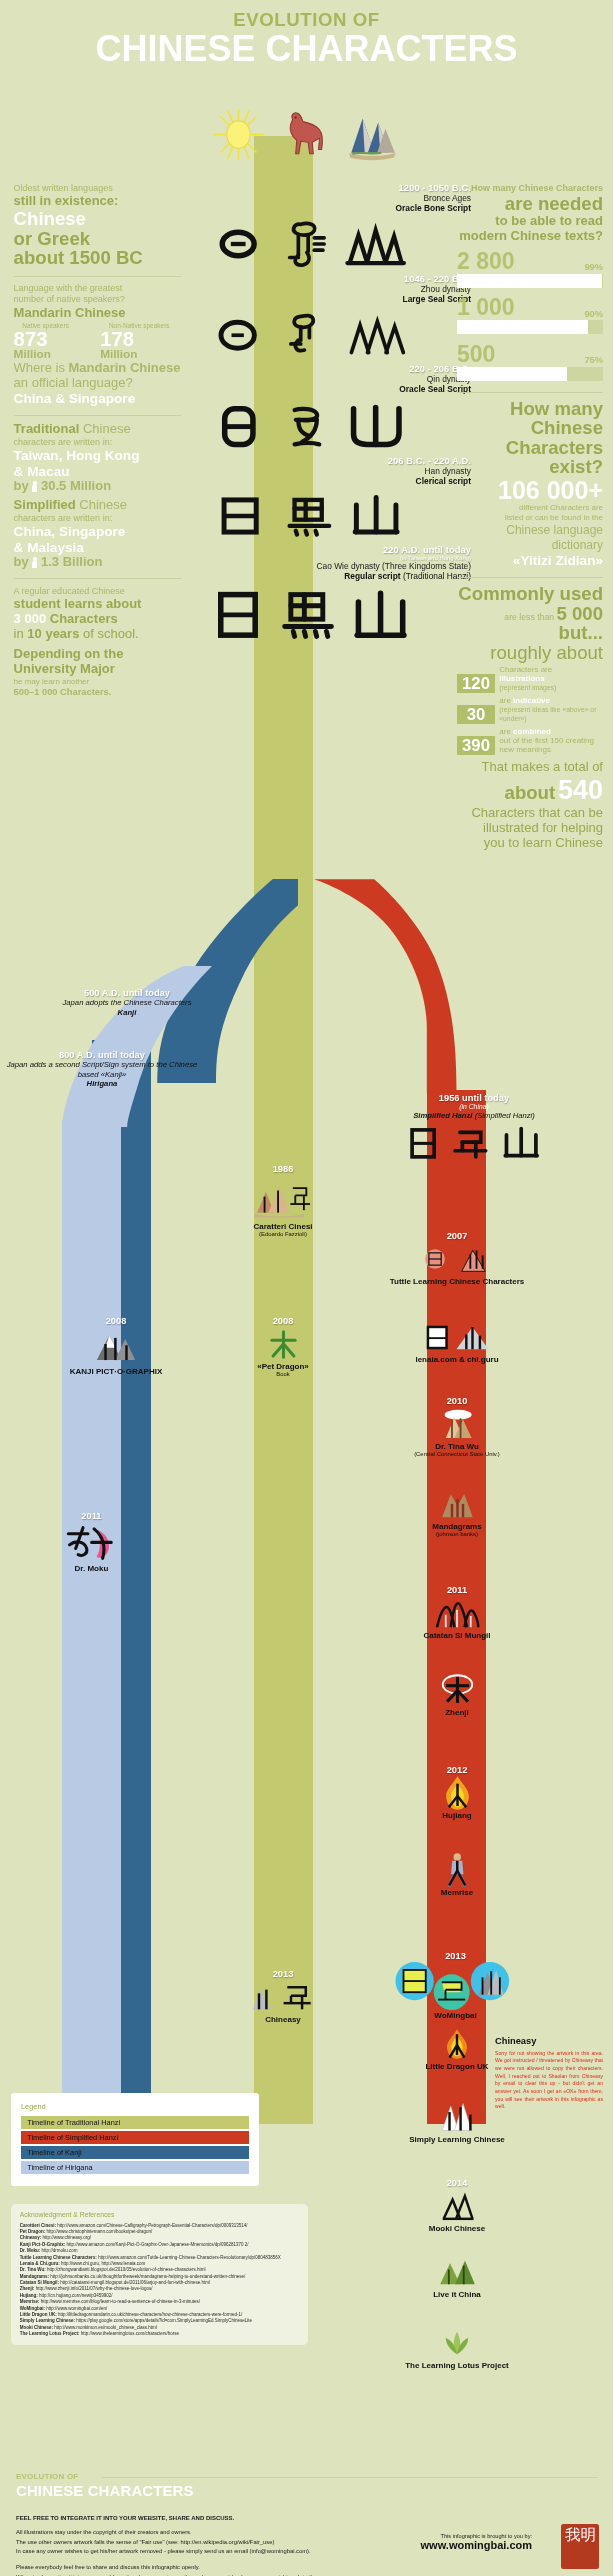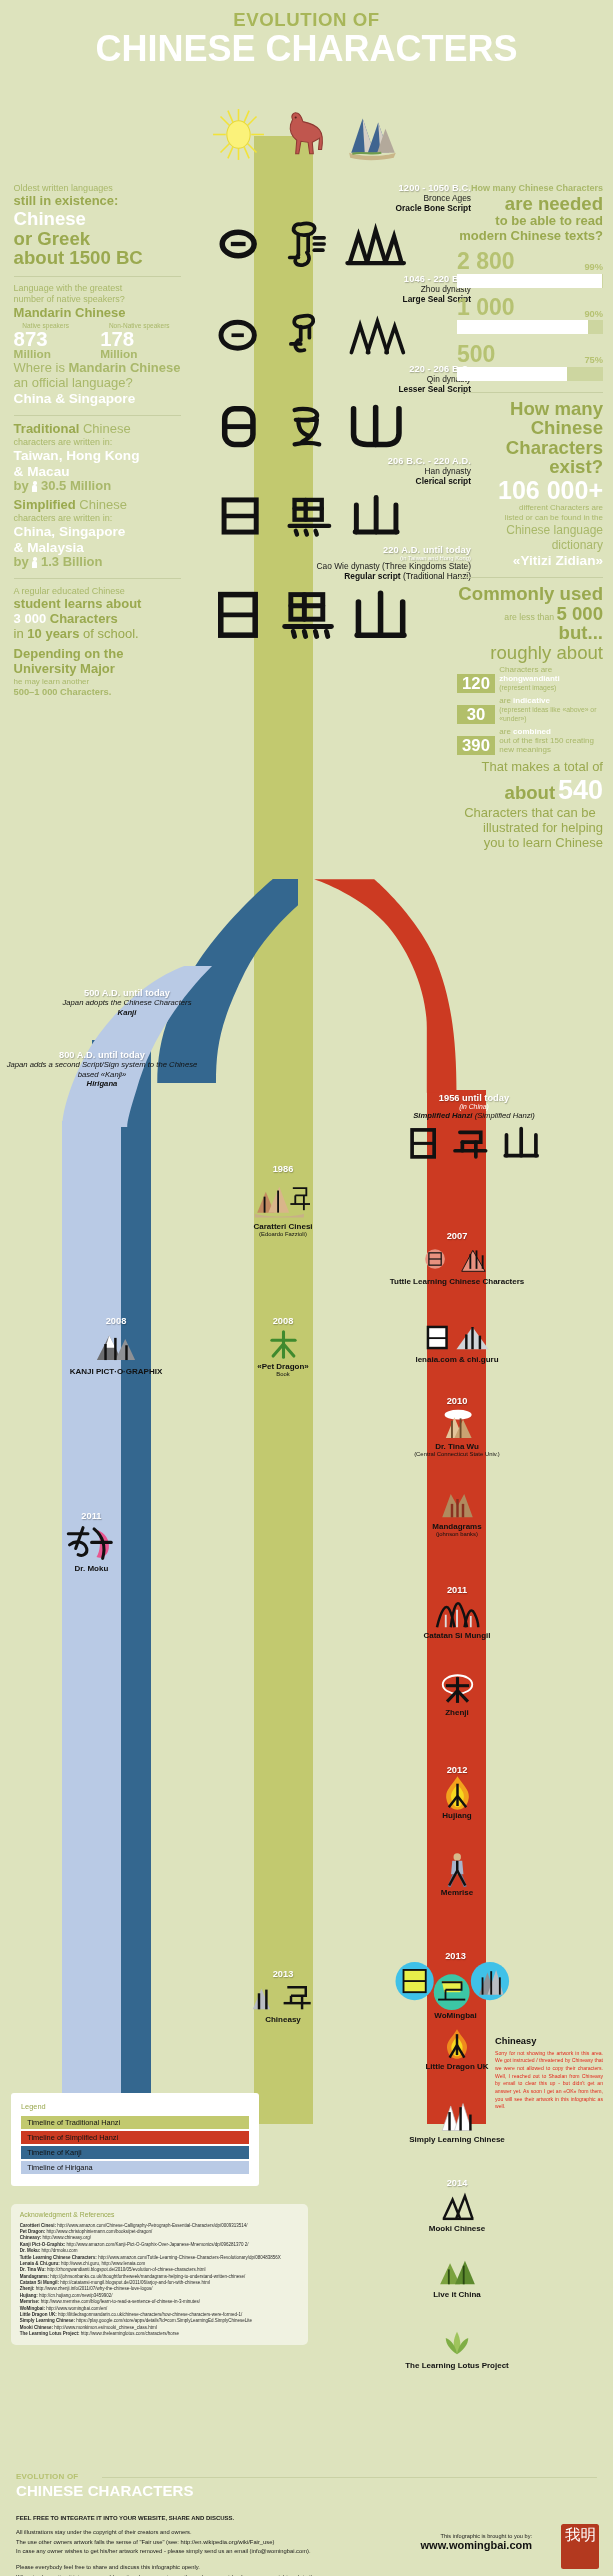--- a/index.html
+++ b/index.html
@@ -306,21 +306,21 @@
         <path d="M232 72 L246 28 L260 72"></path>
         <path d="M258 72 L274 22 L290 72"></path>
         <path d="M288 72 L302 30 L316 72"></path>
       </g>
     </svg>
   </div>
 
   <div class="era">
     <div class="era-year shadow">220 - 206 B.C.</div>
     <div class="era-sub">Qin dynasty</div>
-    <div class="era-script">Lesser Seal Script</div>
+    <div class="era-script">Oracle Seal Script</div>
     <svg width="204" height="54" viewBox="0 0 330 88" style="margin:5px auto 0;display:block">
       <rect x="26" y="16" width="46" height="58" rx="16" fill="none" stroke="#111" stroke-width="9"></rect>
       <line x1="28" y1="45" x2="70" y2="45" stroke="#111" stroke-width="8"></line>
       <g stroke="#111" stroke-width="7" fill="none" stroke-linecap="round">
         <path d="M140 18 C152 14 172 16 176 24 C180 34 160 36 146 34"></path>
         <line x1="142" y1="34" x2="176" y2="34"></line>
         <path d="M146 34 C146 48 150 56 164 60"></path>
         <path d="M176 34 C176 50 168 62 152 70"></path>
         <path d="M140 74 C150 72 166 70 180 74"></path>
       </g>
@@ -444,21 +444,21 @@
     <div style="text-align:right">
       <span class="lead" style="font-size:8.7px">are less than </span><span class="huge">5 000</span>
     </div>
     <div class="huge" style="text-align:right">but...</div>
     <div class="huge" style="text-align:right;font-weight:normal">roughly about</div>
 
     <div class="chip-row" style="margin-top:3.7px">
       <div class="chip">120</div>
       <div class="chip-txt">
         <span>Characters are</span><br>
-        <b>zhongwandianti</b><br>
+        <b>illustrations</b><br>
         <span class="sm">(represent images)</span>
       </div>
     </div>
 
     <div class="chip-row">
       <div class="chip">30</div>
       <div class="chip-txt">
         <span>are </span><b>indicative</b><br>
         <span class="sm">(represent ideas like «above» or «under»)</span>
       </div>
@@ -472,21 +472,21 @@
       </div>
     </div>
   </div>
 
   <div style="margin-top:5px">
     <div class="big" style="text-align:right;font-weight:normal">That makes a total of</div>
     <div style="text-align:right">
       <span class="huge">about</span>
       <span style="font-size:27px;font-weight:bold;color:#fff">540</span>
     </div>
-    <div class="big" style="text-align:center;font-weight:normal">Characters that can be</div>
+    <div class="big" style="text-align:right;font-weight:normal">Characters that can be</div>
     <div class="big" style="text-align:right;font-weight:normal">illustrated for helping</div>
     <div class="big" style="text-align:right;font-weight:normal">you to learn Chinese</div>
   </div>
 </div>
 
 <div style="position:absolute;left:25px;top:988px;width:204px;text-align:center">
   <div class="ev-title shadow">500 A.D. until today</div>
   <div class="ev-body">Japan adopts the Chinese Characters</div>
   <div class="ev-body" style="font-weight:bold">Kanji</div>
 </div>

